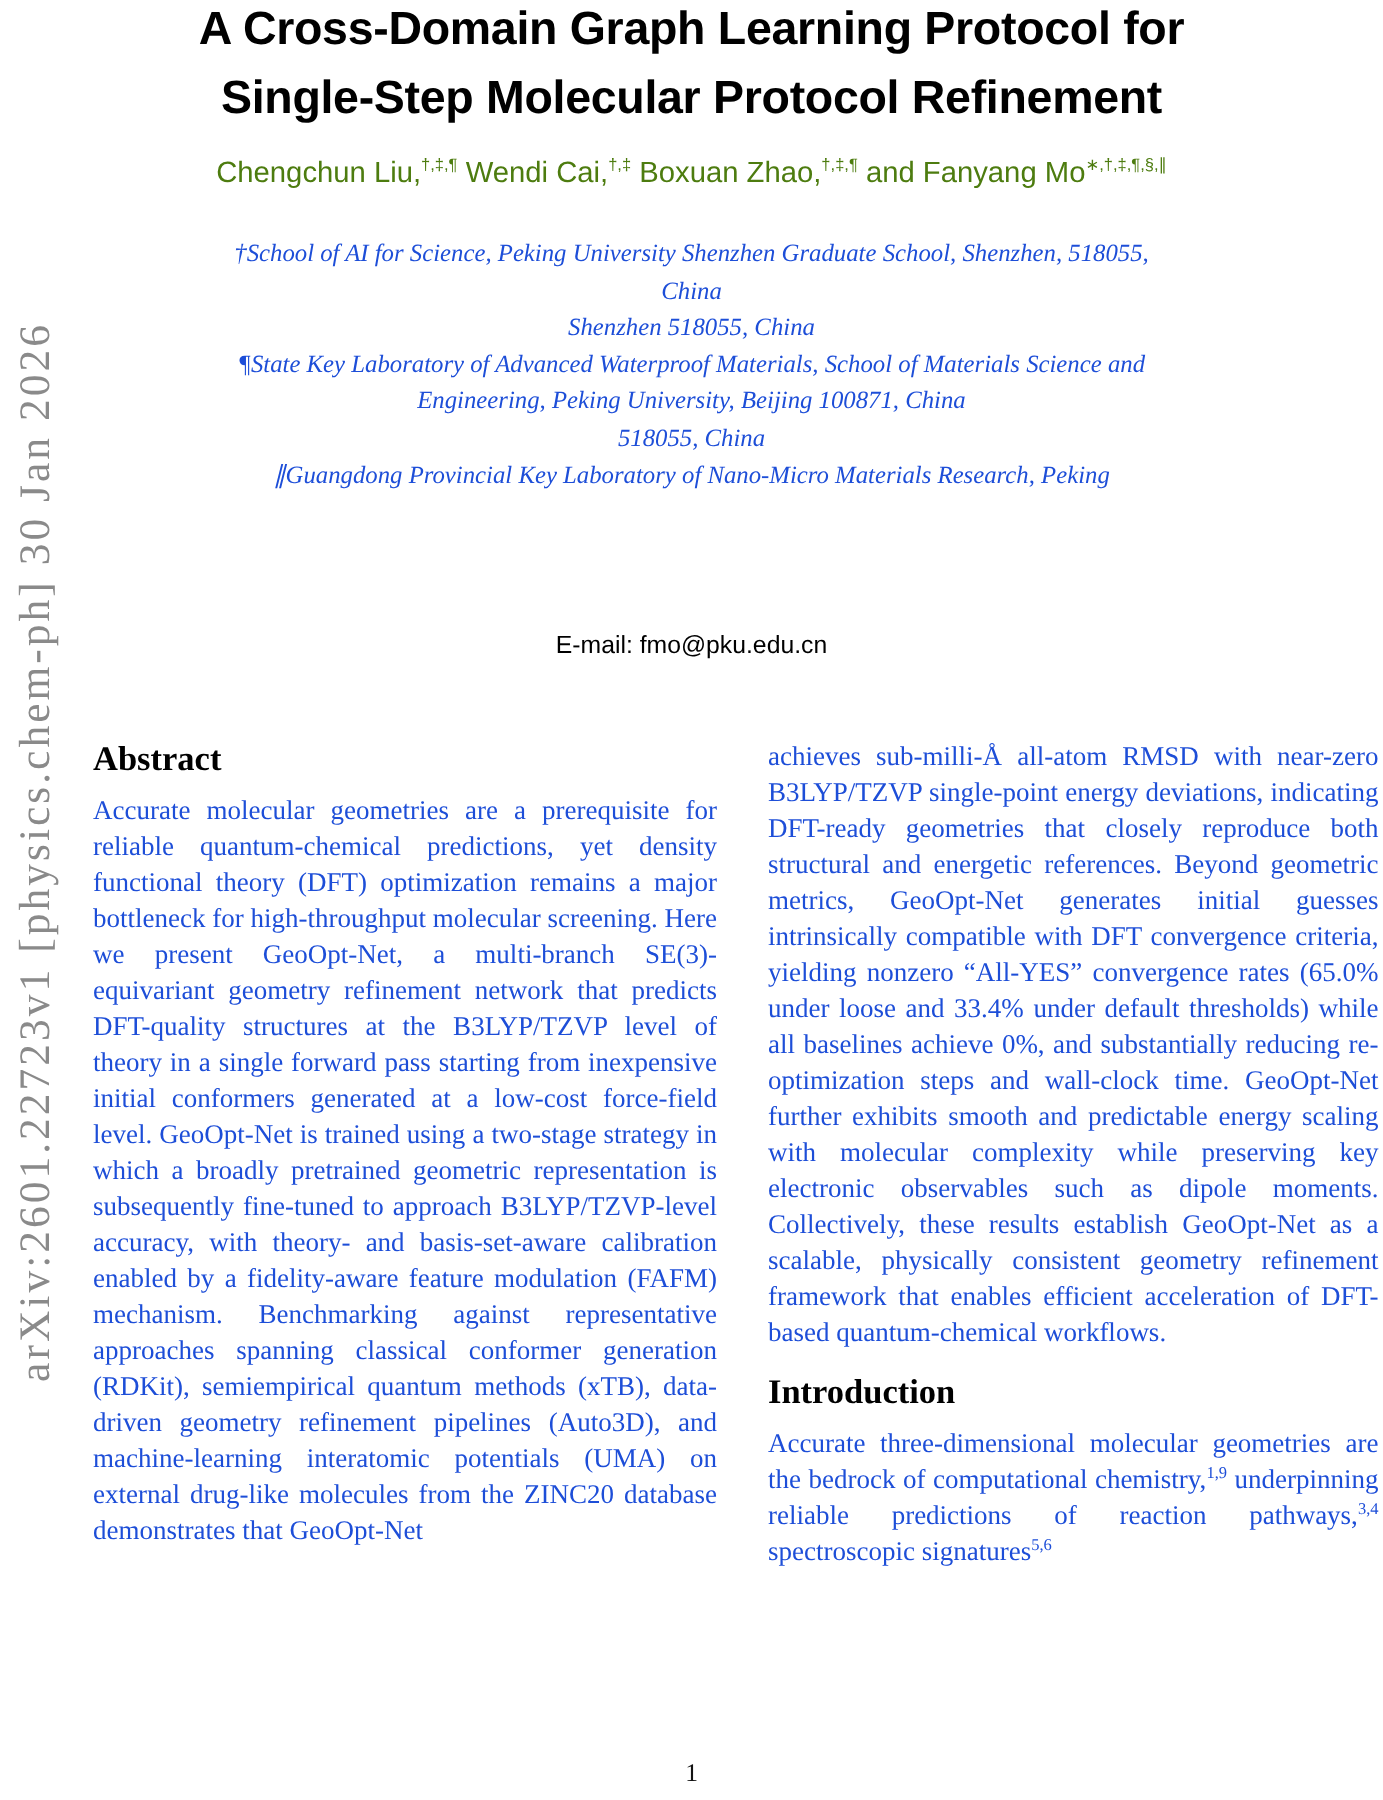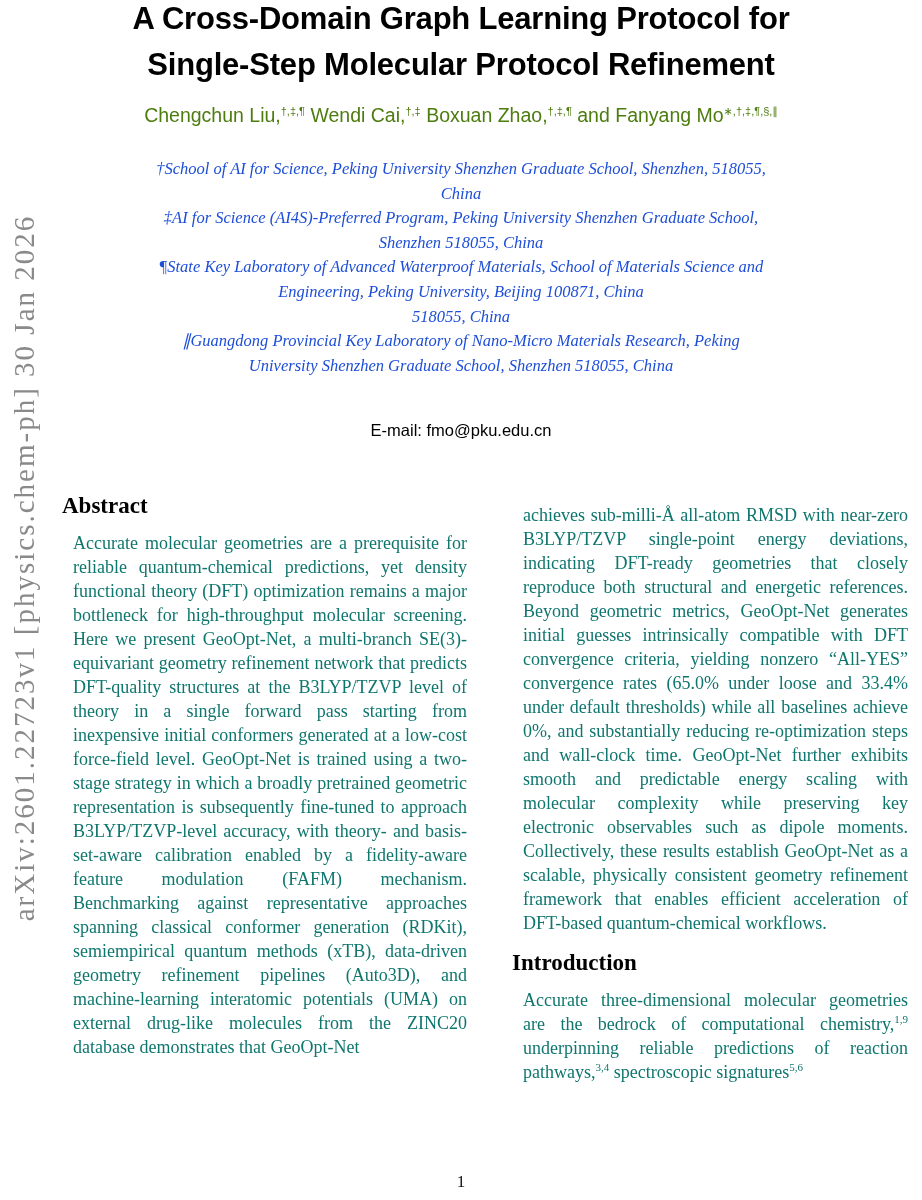--- a/index.html
+++ b/index.html
@@ -43,22 +43,22 @@
   .col-left  { left:62px;  width:416px; }
   .col-right { left:512px; width:407px; }
 
   h2.section-h {
     margin:0 0 8px 0; font-size:23px; font-weight:bold;
     font-family:"Liberation Serif", serif; color:#000; line-height:28px;
   }
   .intro-h { margin-top:14px !important; }
 
   .body-text {
-    margin:11px; font-size:18px; line-height:24px; text-align:justify;
-    color:#0f766e;
+    margin:0; font-size:18px; line-height:24px; text-align:justify;
+    color:#1d4ed8;
   }
   .body-text sup.cite { font-size:11px; line-height:0; vertical-align:super; }
 
   .pagenum {
     position:absolute; top:1172px; left:0; width:100%;
     text-align:center; font-size:17px; color:#121212;
   }
 </style>
 </head>
 <body>
@@ -72,27 +72,25 @@
   <div class="title">
     <div>A Cross-Domain Graph Learning Protocol for</div>
     <div>Single-Step Molecular Protocol Refinement</div>
   </div>
 
   <div class="authors"><span>Chengchun Liu,</span><sup>†,‡,¶</sup><span> Wendi Cai,</span><sup>†,‡</sup><span> Boxuan Zhao,</span><sup>†,‡,¶</sup><span> and Fanyang Mo</span><sup>∗,†,‡,¶,§,∥</sup></div>
 
   <div class="affils">
     <div class="aff-line">†School of AI for Science, Peking University Shenzhen Graduate School, Shenzhen, 518055,</div>
     <div class="aff-line">China</div>
-    <div class="aff-line">‡AI for Science (AI4S)-Preferred Program, Peking University Shenzhen Graduate School,</div>
     <div class="aff-line">Shenzhen 518055, China</div>
     <div class="aff-line">¶State Key Laboratory of Advanced Waterproof Materials, School of Materials Science and</div>
     <div class="aff-line">Engineering, Peking University, Beijing 100871, China</div>
     <div class="aff-line">518055, China</div>
     <div class="aff-line">∥Guangdong Provincial Key Laboratory of Nano-Micro Materials Research, Peking</div>
-    <div class="aff-line">University Shenzhen Graduate School, Shenzhen 518055, China</div>
   </div>
 
   <div class="email">E-mail: fmo@pku.edu.cn</div>
 
   <section class="col col-left">
     <h2 class="section-h">Abstract</h2>
     <p class="body-text">Accurate molecular geometries are a prerequisite for reliable quantum-chemical predictions, yet density functional theory (DFT) optimization remains a major bottleneck for high-throughput molecular screening. Here we present GeoOpt-Net, a multi-branch SE(3)-equivariant geometry refinement network that predicts DFT-quality structures at the B3LYP/TZVP level of theory in a single forward pass starting from inexpensive initial conformers generated at a low-cost force-field level. GeoOpt-Net is trained using a two-stage strategy in which a broadly pretrained geometric representation is subsequently fine-tuned to approach B3LYP/TZVP-level accuracy, with theory- and basis-set-aware calibration enabled by a fidelity-aware feature modulation (FAFM) mechanism. Benchmarking against representative approaches spanning classical conformer generation (RDKit), semiempirical quantum methods (xTB), data-driven geometry refinement pipelines (Auto3D), and machine-learning interatomic potentials (UMA) on external drug-like molecules from the ZINC20 database demonstrates that GeoOpt-Net</p>
   </section>
 
   <section class="col col-right">

